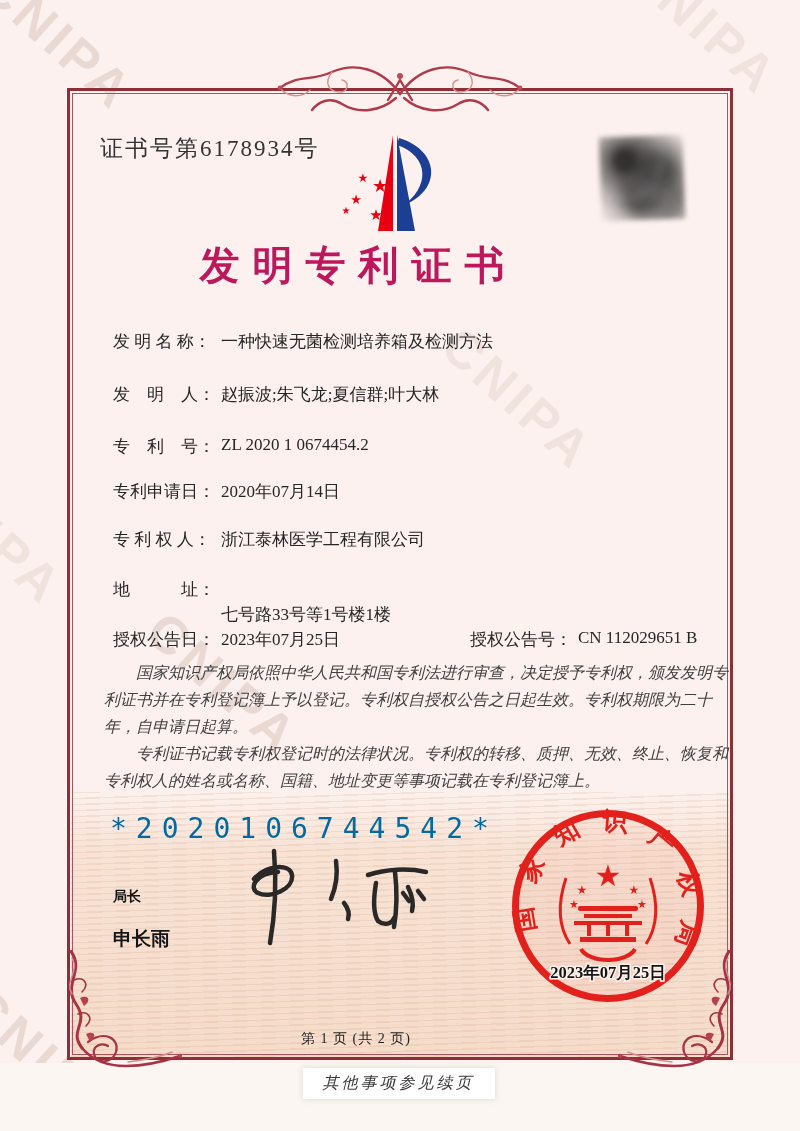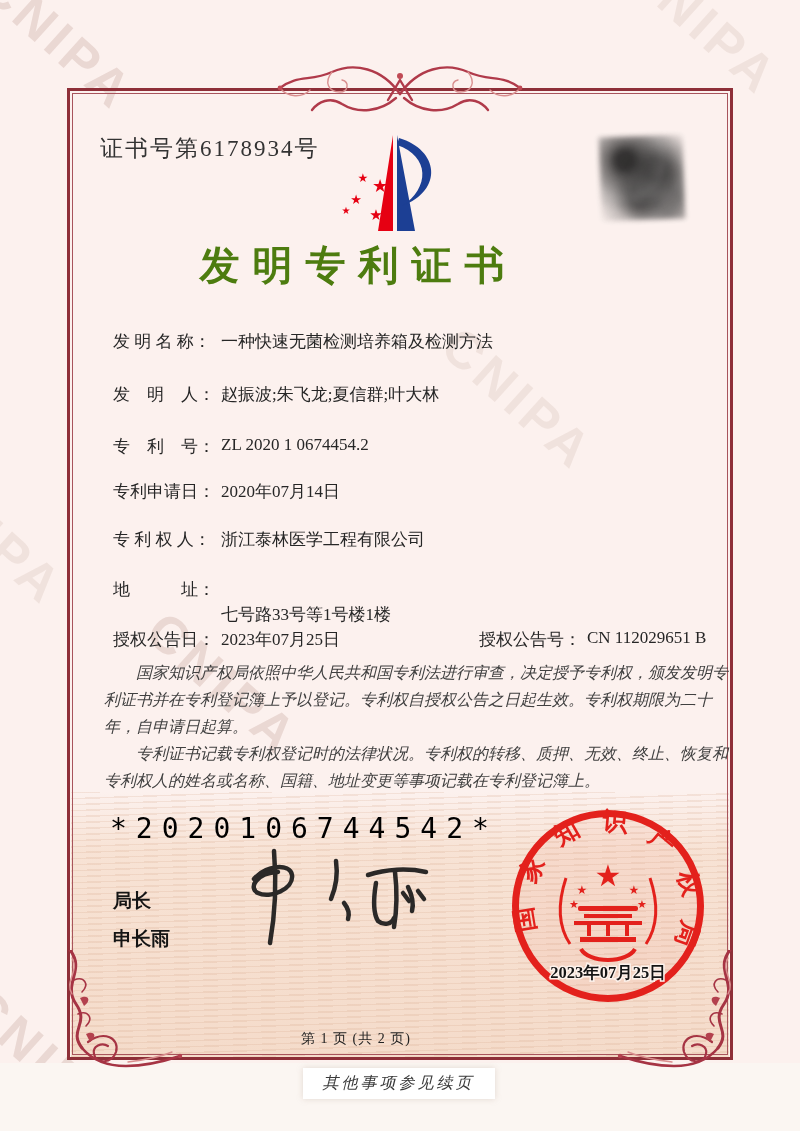--- a/index.html
+++ b/index.html
@@ -47,38 +47,38 @@
     background:
       radial-gradient(circle at 30% 28%, rgba(20,20,20,.95) 0 10%, rgba(40,40,40,.7) 22%, rgba(120,120,120,.35) 45%, transparent 62%),
       radial-gradient(circle at 68% 40%, rgba(25,25,25,.9) 0 14%, rgba(70,70,70,.55) 34%, transparent 58%),
       radial-gradient(circle at 45% 72%, rgba(30,30,30,.85) 0 12%, rgba(90,90,90,.4) 34%, transparent 60%),
       radial-gradient(circle at 80% 78%, rgba(60,60,60,.7) 0 12%, transparent 45%);
     filter:blur(2.5px);transform:rotate(-2deg);opacity:.9;
   }
   .logo{position:absolute;left:336px;top:130px;width:126px;height:110px;}
   .title{
     position:absolute;left:0;top:238px;width:704px;text-align:center;
-    font-size:40px;font-weight:700;letter-spacing:13px;text-indent:13px;color:#4d7c0f;
+    font-size:40px;font-weight:700;letter-spacing:13px;text-indent:13px;color:#be185d;
   }
   .fields{position:absolute;left:113px;top:330px;width:582px;font-size:17px;}
   .frow{position:absolute;left:0;display:flex;white-space:nowrap;}
   .frow .lbl{width:108px;flex:none;font-family:Liberation Serif, serif;}
   .addr2{position:absolute;left:108px;white-space:nowrap;}
-  .pair2{position:absolute;left:366px;display:flex;white-space:nowrap;}
+  .pair2{position:absolute;left:357px;display:flex;white-space:nowrap;}
   .paras{
     position:absolute;left:104px;top:659px;width:624px;
     font-size:16px;line-height:27px;font-style:italic;color:#404040;
   }
   .paras p{text-indent:2em;margin:0;}
   .barcode{
     position:absolute;left:110px;top:812px;
     font-family:"DejaVu Sans Mono","Liberation Mono",monospace;
-    font-size:28px;letter-spacing:9px;color:#000000;
-  }
-  .dir-title{position:absolute;left:113px;top:888px;font-family:Liberation Serif, serif;font-weight:700;font-size:19px;color:#151515;}
+    font-size:28px;letter-spacing:9px;color:#0369a1;
+  }
+  .dir-title{position:absolute;left:113px;top:888px;font-family:Liberation Serif, serif;font-weight:700;font-size:14px;color:#151515;}
   .dir-name{position:absolute;left:113px;top:926px;font-family:"Liberation Sans",sans-serif;font-weight:700;font-size:19px;color:#151515;}
   .signature{position:absolute;left:232px;top:845px;width:210px;height:105px;}
   .seal{position:absolute;left:508px;top:806px;width:200px;height:200px;z-index:6;}
   .page-footer{position:absolute;left:0;top:1030px;width:712px;text-align:center;font-size:14px;letter-spacing:1px;color:#222;}
   .cont-note{
     position:absolute;left:0;top:1068px;width:797px;text-align:center;z-index:7;
   }
   .cont-note span{
     display:inline-block;background:#ffffff;padding:5px 20px;
     font-size:16px;font-style:italic;letter-spacing:3px;color:#3a3a3a;

